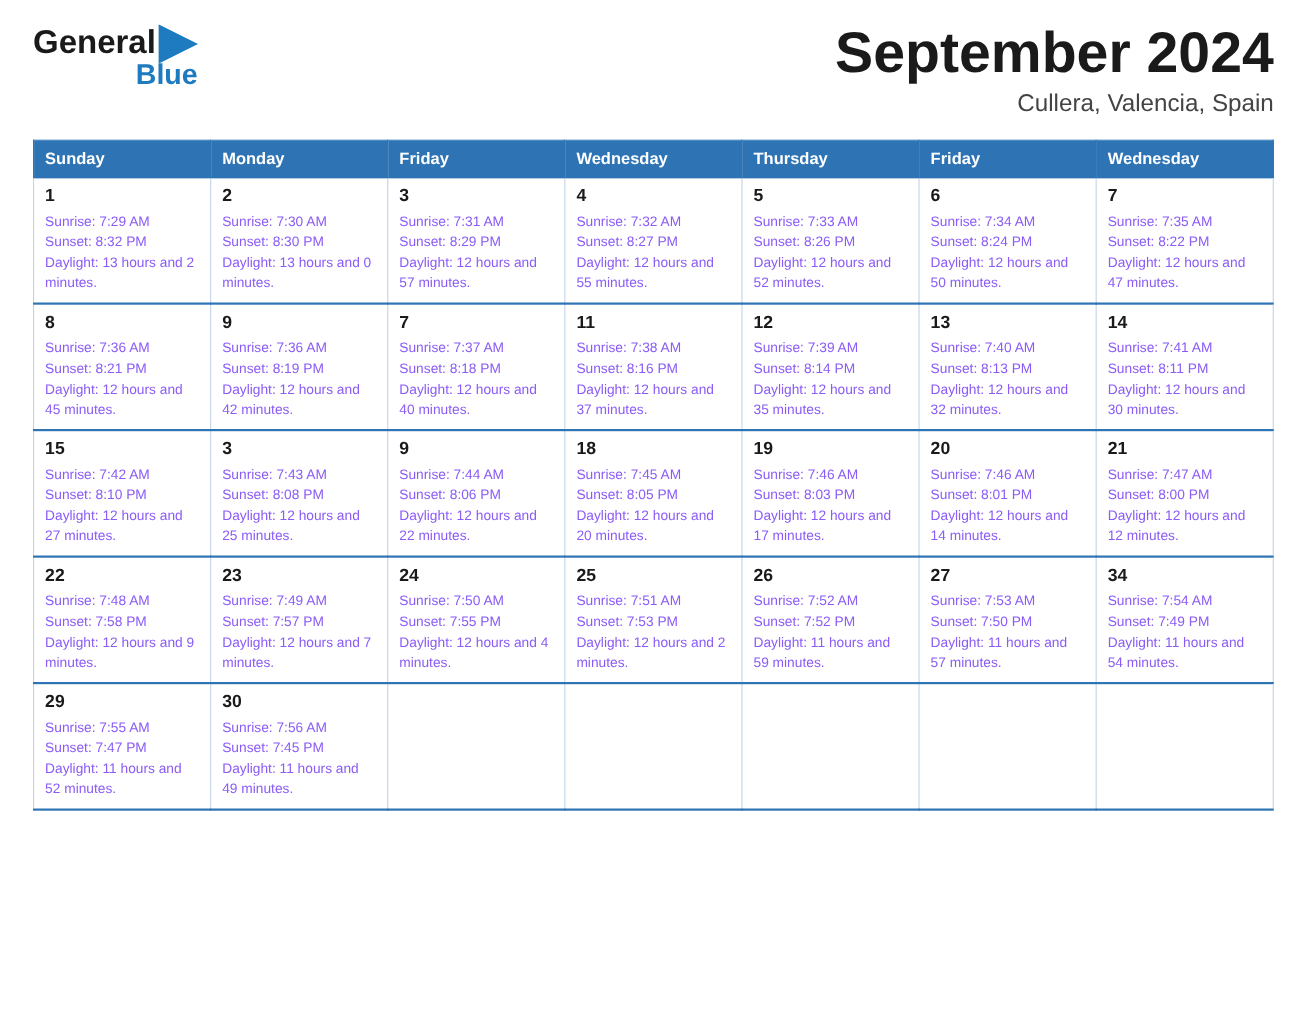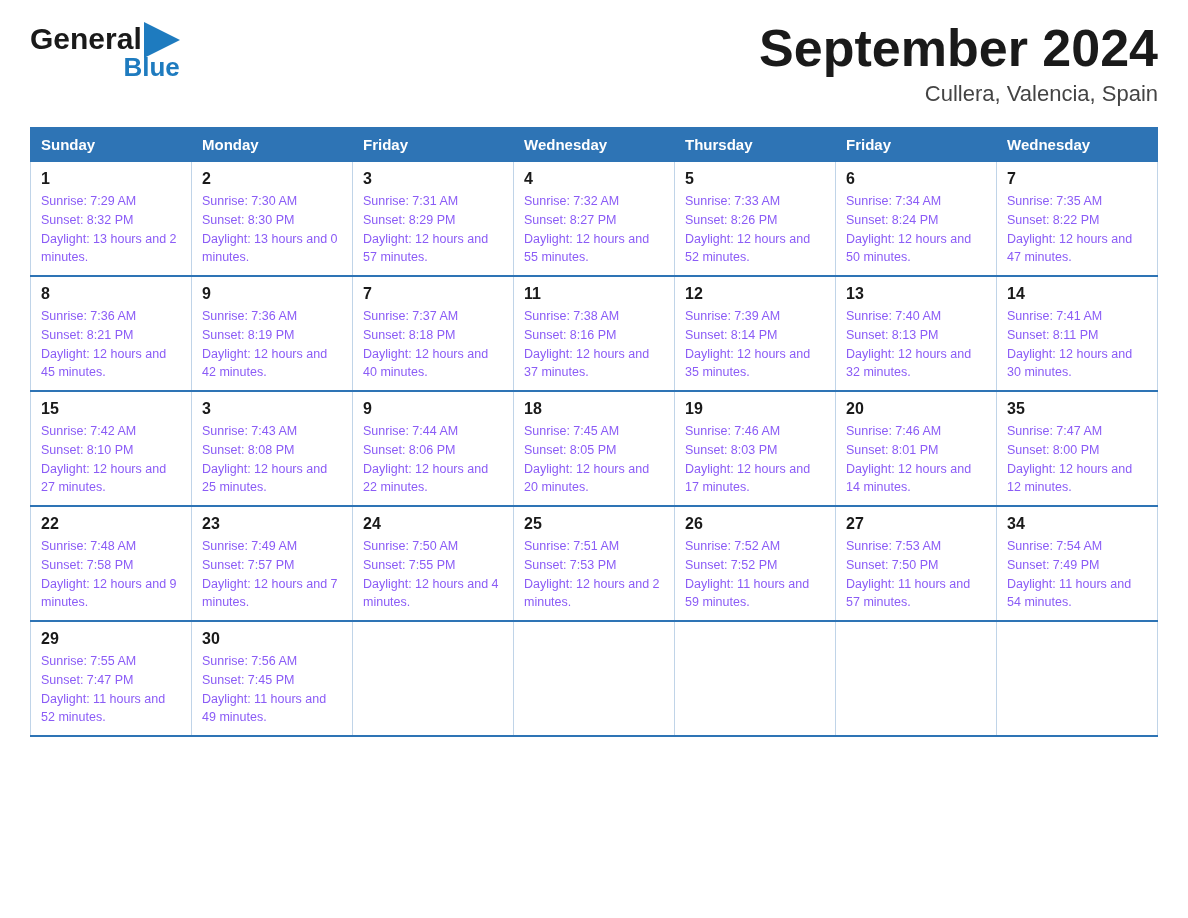--- a/index.html
+++ b/index.html
@@ -195,21 +195,21 @@
         </td>
         <td>
           <span class="day-number">19</span>
           <div class="day-info">Sunrise: 7:46 AM<br>Sunset: 8:03 PM<br>Daylight: 12 hours and 17 minutes.</div>
         </td>
         <td>
           <span class="day-number">20</span>
           <div class="day-info">Sunrise: 7:46 AM<br>Sunset: 8:01 PM<br>Daylight: 12 hours and 14 minutes.</div>
         </td>
         <td>
-          <span class="day-number">35</span>
+          <span class="day-number">21</span>
           <div class="day-info">Sunrise: 7:47 AM<br>Sunset: 8:00 PM<br>Daylight: 12 hours and 12 minutes.</div>
         </td>
       </tr>
       <tr>
         <td>
           <span class="day-number">22</span>
           <div class="day-info">Sunrise: 7:48 AM<br>Sunset: 7:58 PM<br>Daylight: 12 hours and 9 minutes.</div>
         </td>
         <td>
           <span class="day-number">23</span>

